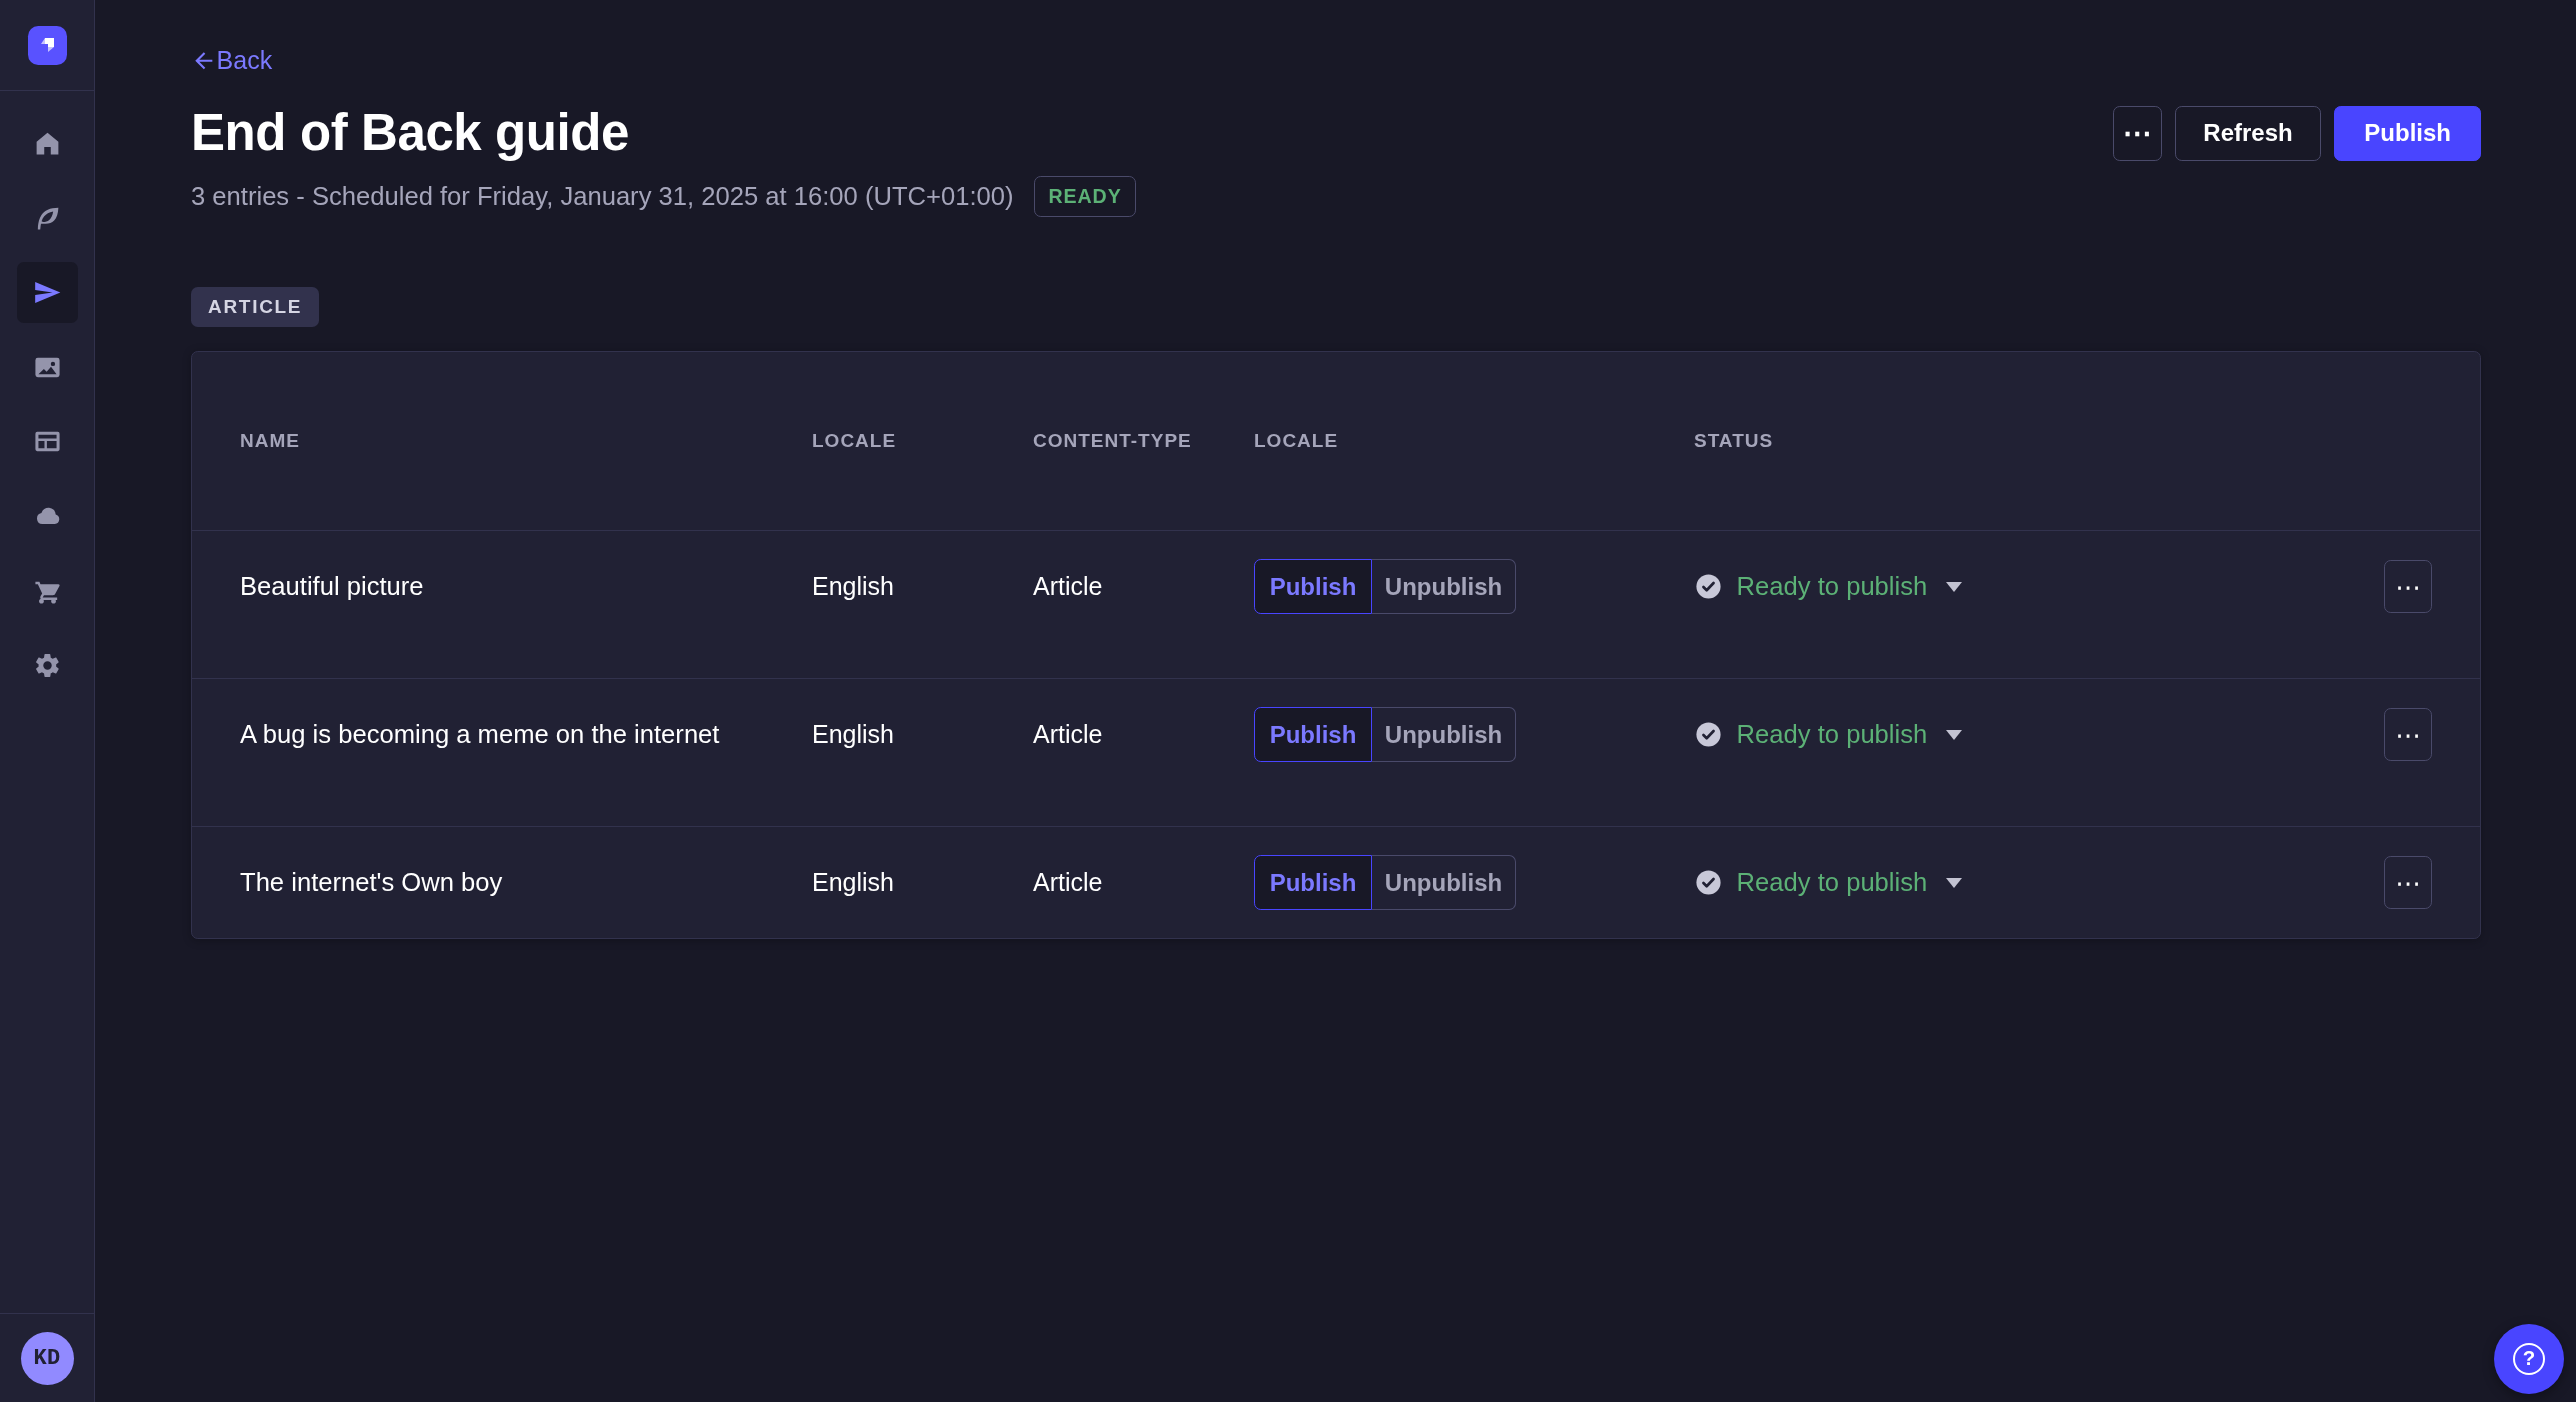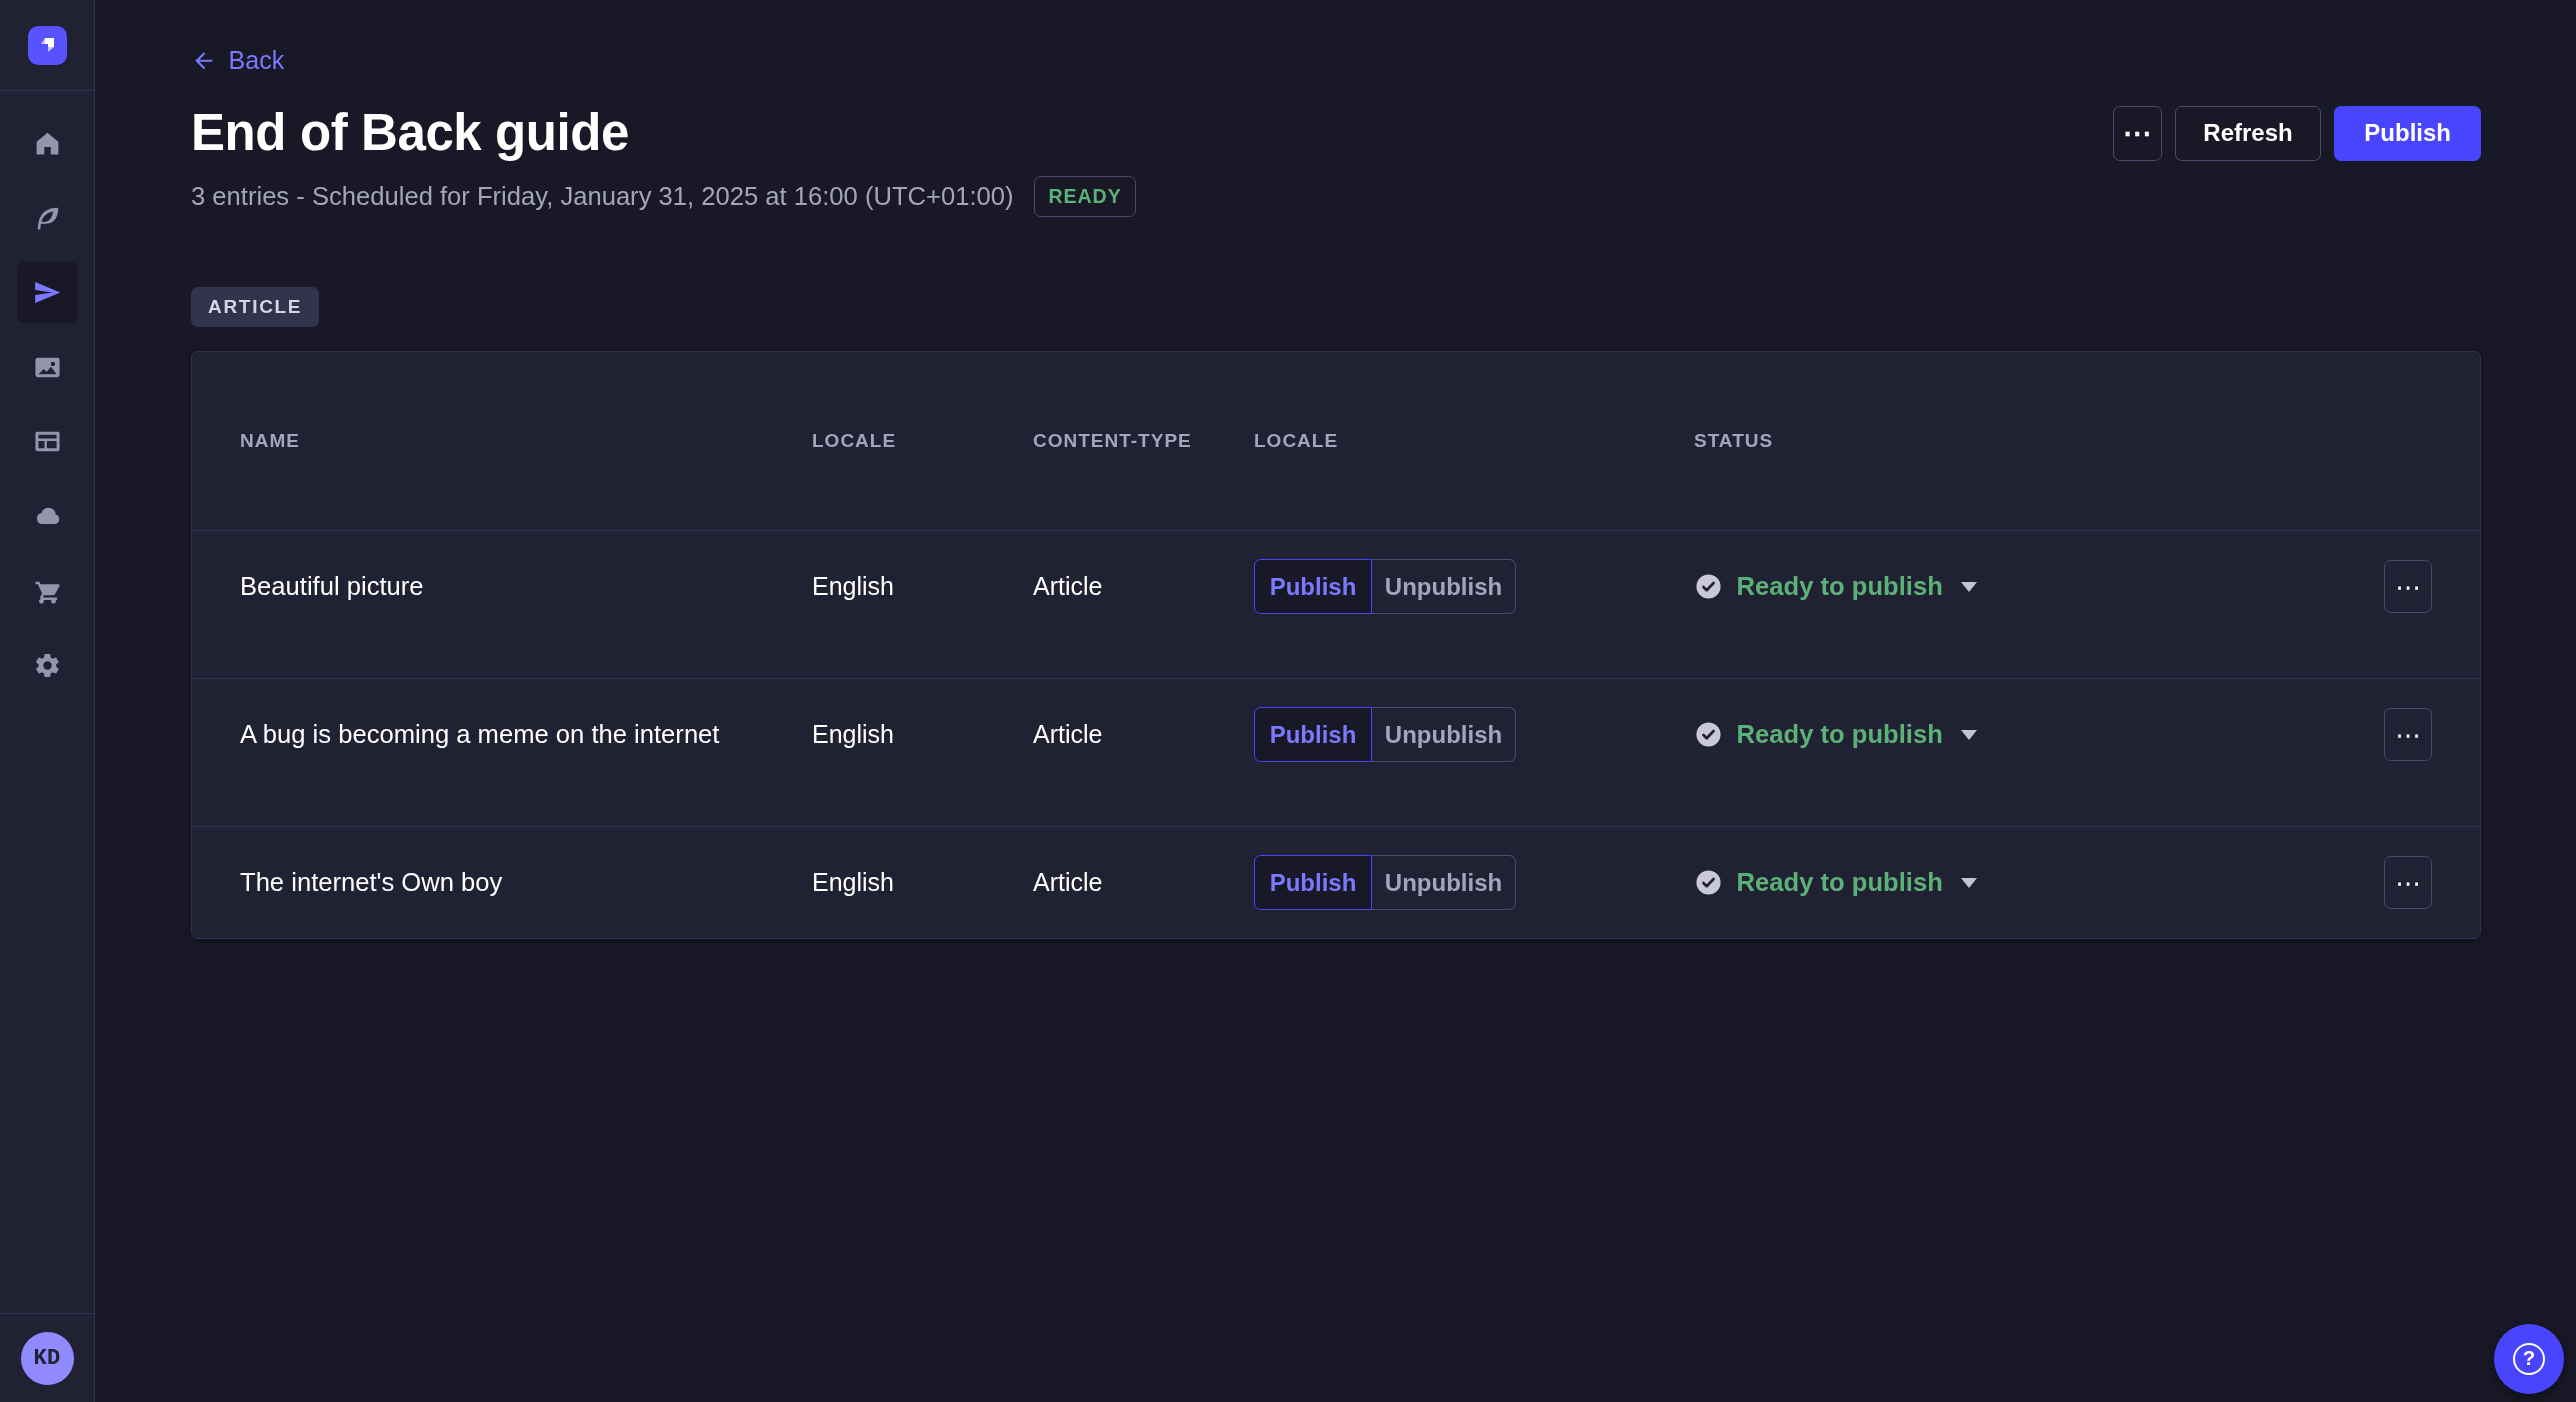--- a/index.html
+++ b/index.html
@@ -13,21 +13,21 @@
   .nav-item { width:61px; height:61px; border-radius:6.8px; display:flex; align-items:center; justify-content:center; cursor:pointer; }
   .nav-item svg { width:29px; height:29px; fill:#9494ab; }
   .nav-item.active { background:#181826; }
   .nav-item.active svg { fill:#7b79ff; }
   .sidebar-footer { position:absolute; bottom:0; left:0; right:0; height:89px; border-top:0.9px solid #32324d; display:flex; align-items:center; justify-content:center;font-family:Liberation Mono, monospace; }
   .avatar { width:53px; height:53px; border-radius:50%; background:#918aff; color:#212134; font-weight:bold; font-size:22px; display:flex; align-items:center; justify-content:center; letter-spacing:0.4px; cursor:pointer; }
 
   
   .main { margin-left:95px; padding:46px 95px 0 96px; }
 
-  .back-row { display:flex; align-items:center; gap:12px; color:#7b79ff; font-size:25px; cursor:pointer; width:max-content; }
+  .back-row { display:flex; align-items:center; color:#7b79ff; font-size:25px; cursor:pointer; width:max-content; }
   .back-row svg { width:25.6px; height:25.6px; fill:#7b79ff; }
 
   .header-row { margin-top:29px; display:flex; justify-content:space-between; align-items:flex-start; }
   .page-title { font-size:51px; font-weight:700; color:#ffffff; line-height:1.15; letter-spacing:-0.4px; }
   .header-actions { display:flex; gap:13.6px; margin-top:1.7px; }
   .btn { height:55px; border-radius:6.8px; font-size:24px; font-weight:600; display:flex; align-items:center; justify-content:center; cursor:pointer; font-family:inherit; }
   .btn-more { width:49px; border:0.9px solid #4a4a6a; background:transparent; color:#ffffff; font-size:29px; line-height:0; }
   .btn-refresh { padding:0 27px; border:0.9px solid #4a4a6a; background:transparent; color:#ffffff;text-align:right; }
   .btn-publish { padding:0 29px; border:0.9px solid #4945ff; background:#4945ff; color:#ffffff; }
 
@@ -47,21 +47,21 @@
   .t-head { height:106px; }
   .th { color:#a5a5ba; font-size:19px; font-weight:700; letter-spacing:1px; }
   .t-row { height:112px; border-top:0.9px solid #32324d; }
   .cell-name { color:#ffffff; font-size:25.6px; }
   .cell-plain { color:#ffffff; font-size:25px; }
   .seg { display:inline-flex; }
   .seg-publish { width:118px; height:55px; border:0.9px solid #4945ff; border-radius:6.8px 0 0 6.8px; background:#181826; color:#7b79ff; font-size:24px; font-weight:700; display:flex; align-items:center; justify-content:center; cursor:pointer; font-family:inherit; }
   .seg-unpublish { width:144px; height:55px; border:0.9px solid #4a4a6a; border-left:none; border-radius:0 6.8px 6.8px 0; background:transparent; color:#a5a5ba; font-size:24px; font-weight:600; display:flex; align-items:center; justify-content:center; cursor:pointer; font-family:inherit; }
   .status-cell { display:flex; align-items:center; gap:13.6px; cursor:pointer; }
   .status-cell svg { width:29px; height:29px; }
-  .status-text { color:#5cb176; font-size:25.6px; font-weight:700; }
+  .status-text { color:#5cb176; font-size:25.6px; font-weight:400; }
   .caret-sm { width:0; height:0; border-left:8.5px solid transparent; border-right:8.5px solid transparent; border-top:10.2px solid #c3c3d2; margin-left:5.1px; }
   .row-more { width:48px; height:53px; border:0.9px solid #4a4a6a; border-radius:6.8px; background:transparent; color:#ffffff; font-size:25.6px; line-height:0; display:flex; align-items:center; justify-content:center; cursor:pointer; justify-self:end; font-family:inherit; }
 
   
   .help-fab { position:fixed; right:12px; bottom:8.5px; width:70px; height:70px; border-radius:50%; background:#4945ff; display:flex; align-items:center; justify-content:center; cursor:pointer; box-shadow:0 3.4px 12px rgba(0,0,0,.35); z-index:20; }
   .help-ring { width:32px; height:32px; border:2.6px solid #ffffff; border-radius:50%; color:#ffffff; font-size:20.4px; font-weight:700; display:flex; align-items:center; justify-content:center; }
 </style>
 </head>
 <body>
 

